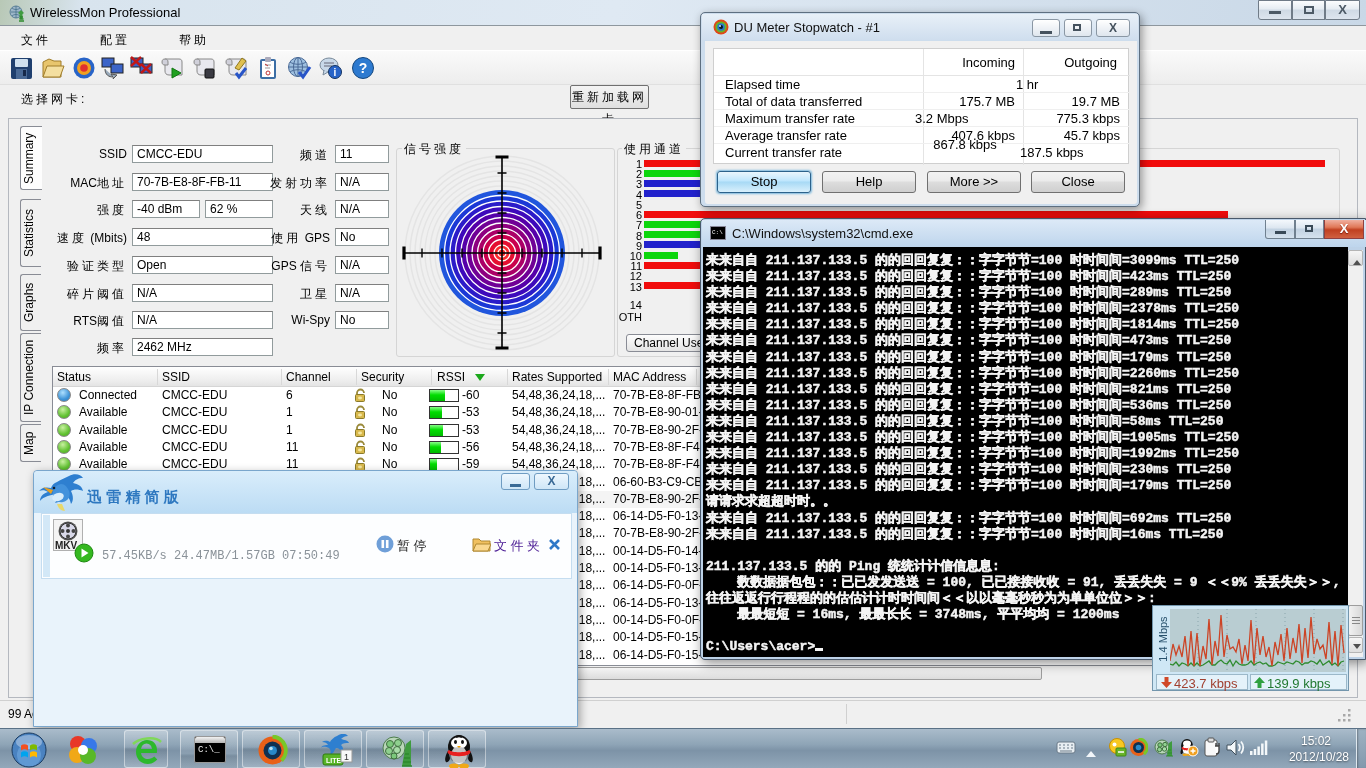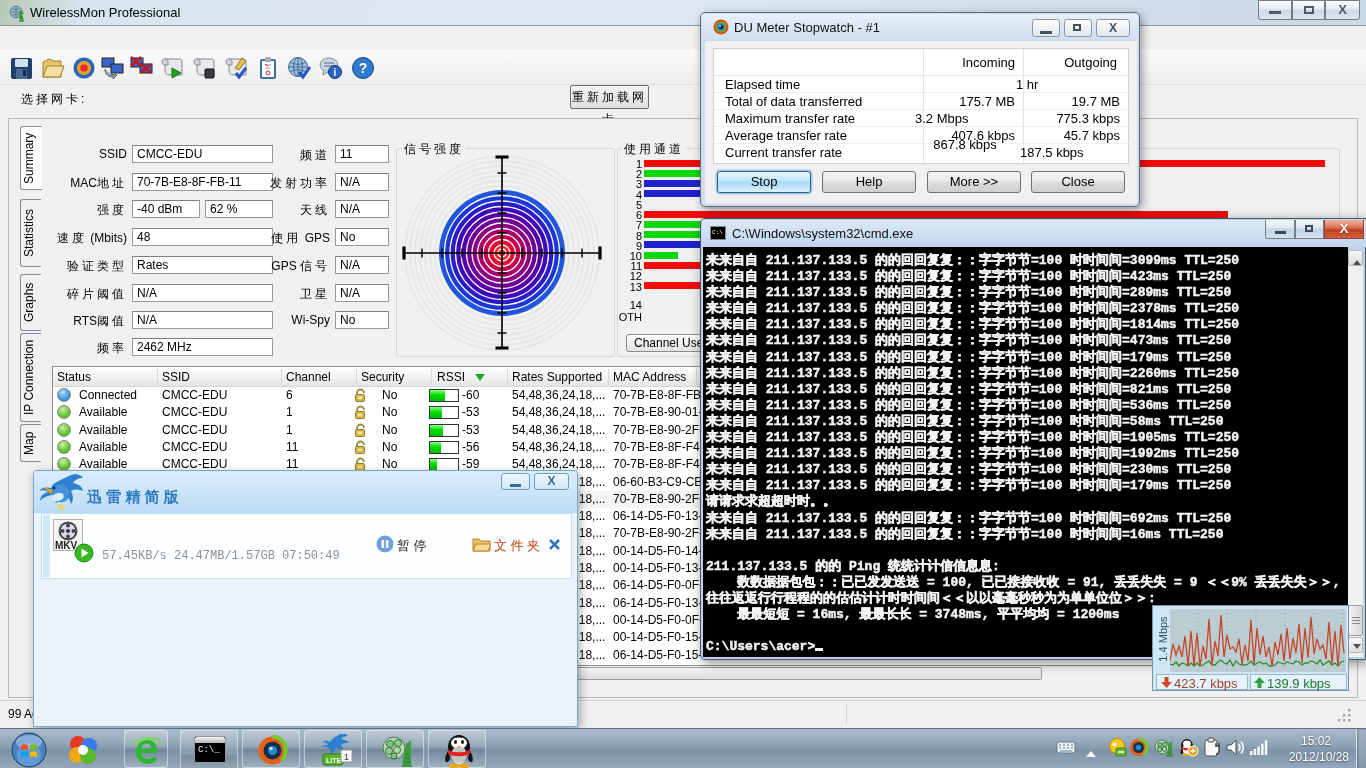--- a/index.html
+++ b/index.html
@@ -30,20 +30,25 @@
       <path d="M2 7h10M7 1v12M3 3c2 2 6 2 8 0M3 11c2-2 6-2 8 0" stroke="#46718c" fill="none" stroke-width=".8"></path>
       <path d="M9 8l3-3 3 3-1.5 1v5h-3v-5z" fill="#3f9b3f"></path>
       <path d="M10 16h5M10.5 14h4M11 12h3" stroke="#2e8b2e" stroke-width="1.4"></path>
     </svg>
     <span class="abs" style="left:30px;top:5px;font-size:13px;color:#000">WirelessMon Professional</span>
     <div class="winbtn" style="left:1258px;width:34px;border-radius:0 0 0 3px"><span style="display:inline-block;width:12px;height:3px;background:#4d5a66;margin-top:9px"></span></div>
     <div class="winbtn" style="left:1292px;width:33px"><span style="display:inline-block;width:10px;height:8px;border:2px solid #4d5a66;margin-top:5px"></span></div>
     <div class="winbtn" style="left:1325px;width:35px;border-radius:0 0 3px 0;font-size:13px;font-weight:bold;color:#4d5a66">X</div>
   </div>
 
+  <div class="abs" style="left:0;top:26px;width:1366px;height:24px;background:#f0f0f0">
+    <span class="l2 zh" style="left:21px;top:6px">文件</span>
+    <span class="l2 zh" style="left:100px;top:6px">配置</span>
+    <span class="l2 zh" style="left:179px;top:6px">帮助</span>
+  </div>
 
   <div class="abs" style="left:0;top:50px;width:1366px;height:35px;background:linear-gradient(#fafafa,#ededed);border-top:1px solid #fff;border-bottom:1px solid #e0e0e0">
     <svg class="abs" style="left:8px;top:5px" width="370" height="26" viewBox="0 0 370 26">
 
       <g>
           <rect x="3" y="2" width="21" height="21" rx="2" fill="#1f3f6e"></rect>
           <rect x="7" y="3" width="13" height="8" rx="1" fill="#cfe0ef"></rect>
           <rect x="8" y="13" width="11" height="10" fill="#4a6a96"></rect>
           <rect x="15" y="14" width="3" height="6" fill="#16294a"></rect>
         </g>
@@ -146,21 +151,21 @@
   <div class="lab" style="left:0;top:147px;width:127px">SSID</div>
   <div class="fb" style="left:132px;top:145px;width:141px">CMCC-EDU</div>
   <div class="lab" style="left:0;top:175px;width:127px">MAC<i>地址</i></div>
   <div class="fb" style="left:132px;top:173px;width:141px">70-7B-E8-8F-FB-11</div>
   <div class="lab" style="left:0;top:202px;width:127px"><i>强度</i></div>
   <div class="fb" style="left:132px;top:200px;width:68px">-40 dBm</div>
   <div class="fb" style="left:205px;top:200px;width:68px">62 %</div>
   <div class="lab" style="left:0;top:230px;width:127px"><i>速度</i> (Mbits)</div>
   <div class="fb" style="left:132px;top:228px;width:141px">48</div>
   <div class="lab" style="left:0;top:258px;width:127px"><i>验证类型</i></div>
-  <div class="fb" style="left:132px;top:256px;width:141px">Rates</div>
+  <div class="fb" style="left:132px;top:256px;width:141px">Open</div>
   <div class="lab" style="left:0;top:286px;width:127px"><i>碎片阈值</i></div>
   <div class="fb" style="left:132px;top:284px;width:141px">N/A</div>
   <div class="lab" style="left:0;top:313px;width:127px">RTS<i>阈值</i></div>
   <div class="fb" style="left:132px;top:311px;width:141px">N/A</div>
   <div class="lab" style="left:0;top:340px;width:127px"><i>频率</i></div>
   <div class="fb" style="left:132px;top:338px;width:141px">2462 MHz</div>
   <div class="lab" style="left:180px;top:147px;width:150px"><i>频道</i></div>
   <div class="fb" style="left:335px;top:145px;width:54px">11</div>
   <div class="lab" style="left:180px;top:175px;width:150px"><i>发射功率</i></div>
   <div class="fb" style="left:335px;top:173px;width:54px">N/A</div>
@@ -716,21 +721,21 @@
     <svg class="abs" style="left:334px;top:21px" width="18" height="18" viewBox="0 0 18 18">
         <circle cx="9" cy="9" r="8.5" fill="#6f9fd8"></circle>
         <rect x="5.5" y="5" width="2.6" height="8" fill="#fff"></rect>
         <rect x="9.9" y="5" width="2.6" height="8" fill="#fff"></rect>
       </svg>
     <span class="abs" style="left:355px;top:23px;font-size:13px;color:#222;letter-spacing:3.5px">暂停</span>
     <svg class="abs" style="left:430px;top:22px" width="19" height="16" viewBox="0 0 19 16">
         <path d="M1 3h6l2 2h9v10H1z" fill="#f0c060" stroke="#b08830"></path>
         <path d="M1 15l3-7h15l-3 7z" fill="#fad890" stroke="#b08830"></path>
       </svg>
-    <span class="abs" style="left:452px;top:23px;font-size:13px;color:#c2410c;letter-spacing:3.5px">文件夹</span>
+    <span class="abs" style="left:452px;top:23px;font-size:13px;color:#4c1d95;letter-spacing:3.5px">文件夹</span>
     <svg class="abs" style="left:506px;top:24px" width="13" height="13" viewBox="0 0 13 13">
         <path d="M2 2l9 9M11 2l-9 9" stroke="#2e78c8" stroke-width="2.6"></path>
       </svg>
   </div>
 </div>
 
 <div class="abs" style="left:1152px;top:605px;width:197px;height:86px;background:#cfe7f5;border:1px solid #7396ad">
   <div class="abs" style="left:3px;top:3px;width:14px;height:62px">
       <span class="abs" style="left:-23px;top:24px;font-size:11px;color:#27506b;transform:rotate(-90deg);width:60px;text-align:center">1.4 Mbps</span>
     </div>

